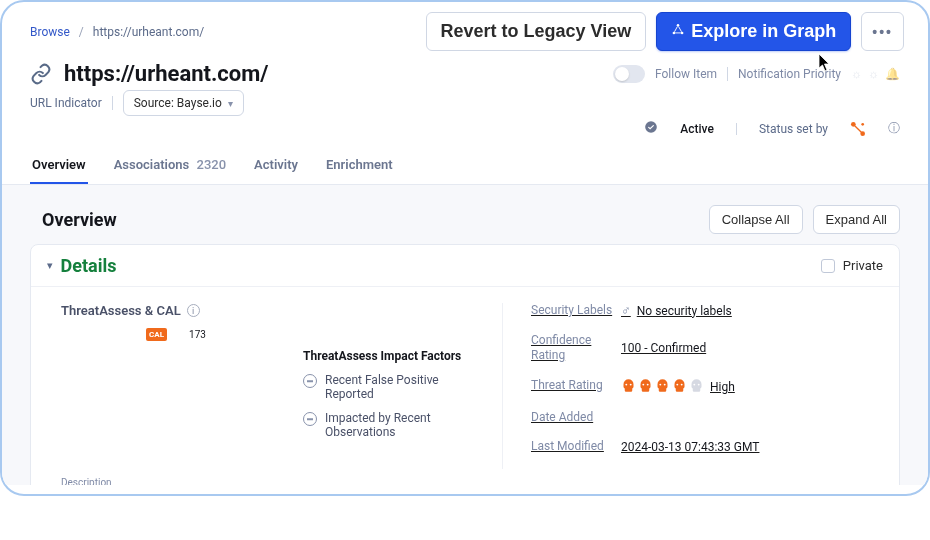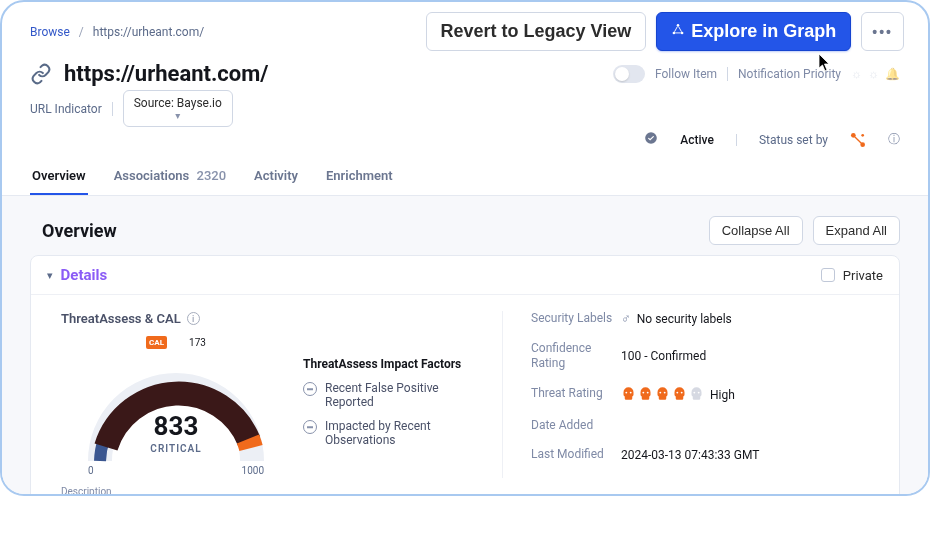--- a/index.html
+++ b/index.html
@@ -95,23 +95,23 @@
   .divider-v { width:1px;height:14px;background:#d0d7e4;}
   .notif-icons { display:flex;gap:6px;color:#ccd2df;font-size:12px;}
   .notif-icons span{opacity:.5;}
 
   .sub-row {
     display:flex;align-items:center;gap:10px;
     margin-top:4px;
     color:#5c6b8a;font-size:12px;
   }
   .source-chip {
-    display:inline-flex;align-items:center;
+    display:inline-flex;align-items:center;gap:6px;
     border:1px solid #d0d7e4;border-radius:6px;
-    padding:5px 10px;font-size:12px;color:#2c2c2c;flex-direction:column;
+    padding:5px 10px;font-size:12px;color:#2c2c2c;
   }
   .chevron-down{font-size:10px;color:#8892ab;}
 
   .status-row {
     display:flex;justify-content:flex-end;align-items:center;gap:22px;
     padding:2px 28px 10px 28px;
     font-size:12px;color:#5c6b8a;
   }
   .checkcircle{color:#6b7690;font-size:13px;}
   .status-row .divider-v{height:12px;}
@@ -147,21 +147,21 @@
   .card{
     background:#fff;border:1px solid #e5e9f1;border-radius:8px;
     margin:0 6px;
   }
   .card-header{
     display:flex;justify-content:space-between;align-items:center;
     padding:10px 16px;border-bottom:1px solid #eef0f5;
   }
   .card-header .left{display:flex;align-items:center;gap:8px;}
   .caret{font-size:11px;color:#5c6b8a;}
-  .card-header h3{font-size:15px;font-weight:700;color:#8b5cf6;}
+  .card-header h3{font-size:18px;font-weight:700;color:#15803d;}
   .private-group{display:flex;align-items:center;gap:8px;font-size:13px;color:#2c2c2c;}
   .checkbox{width:14px;height:14px;border:1px solid #c0c8d8;border-radius:3px;background:#fff;}
 
   .card-body{display:flex;padding:16px 20px 8px 30px;gap:12px;}
   .col{flex:0 0 auto;}
   .col.left{width:230px;}
   .col.mid{width:200px;padding-top:46px;border-right:1px solid #eef0f5;padding-right:14px;}
   .col.right{flex:1;padding-left:16px;}
 
   .subhead{
@@ -198,21 +198,21 @@
   .factor{display:flex;gap:8px;align-items:flex-start;margin-bottom:10px;font-size:12px;color:#4a5168;}
   .minus-circle{
     width:14px;height:14px;border:1.5px solid #8892ab;border-radius:50%;
     position:relative;flex-shrink:0;margin-top:1px;
   }
   .minus-circle::after{
     content:"";position:absolute;width:6px;height:1.5px;background:#8892ab;
     top:50%;left:50%;transform:translate(-50%,-50%);
   }
 
-  .meta-row{display:flex;margin-bottom:14px;font-size:12px;}
+  .meta-row{display:flex;margin-bottom:14px;font-size:12px;text-decoration:underline;}
   .meta-label{width:90px;color:#7f8aa6;line-height:1.3;}
   .meta-value{color:#14161c;display:flex;align-items:center;gap:6px;}
   .mars{color:#7f8aa6;font-size:13px;}
   .skulls{display:flex;gap:2px;align-items:center;}
   .skull svg{width:15px;height:15px;}
   .skull.on svg{fill:#f06a1c;}
   .skull.off svg{fill:#d6d9e2;}
 
   .desc-block{padding:0 30px 10px 30px;font-size:10px;}
   .desc-label{color:#7f8aa6;margin-bottom:4px;}
@@ -345,40 +345,20 @@
       <div class="card-body">
 
         <div class="col left">
           <div class="subhead">
             <span>ThreatAssess &amp; CAL</span>
             <span class="info-circle"></span>
           </div>
           <div class="cal-badge-row">
             <span class="cal-badge">CAL</span>
             <span class="cal-num">173</span>
-          </div>
-          <div class="gauge-wrap">
-            <svg viewBox="0 0 200 120" width="200" height="120">
-
-              <path d="M 24 108 A 76 76 0 0 1 176 108" stroke="#eceff5" stroke-width="24" fill="none" stroke-linecap="butt"></path>
-
-              <path d="M 24 108 A 76 76 0 0 1 28 86" stroke="#3a5690" stroke-width="12" fill="none"></path>
-
-              <path d="M 30 94 A 76 76 0 0 1 173 88" stroke="#3a1818" stroke-width="24" fill="none"></path>
-
-              <path d="M 172 86 A 76 76 0 0 1 175 95" stroke="#f06a1c" stroke-width="24" fill="none"></path>
-            </svg>
-            <div class="gauge-center">
-              <div class="gauge-score">833</div>
-              <div class="gauge-status">CRITICAL</div>
-            </div>
-            <div class="gauge-label-row">
-              <span>0</span>
-              <span>1000</span>
-            </div>
           </div>
         </div>
 
         <div class="col mid">
           <div class="factors-title">ThreatAssess Impact Factors</div>
           <div class="factor">
             <span class="minus-circle"></span>
             <span>Recent False Positive Reported</span>
           </div>
           <div class="factor">

